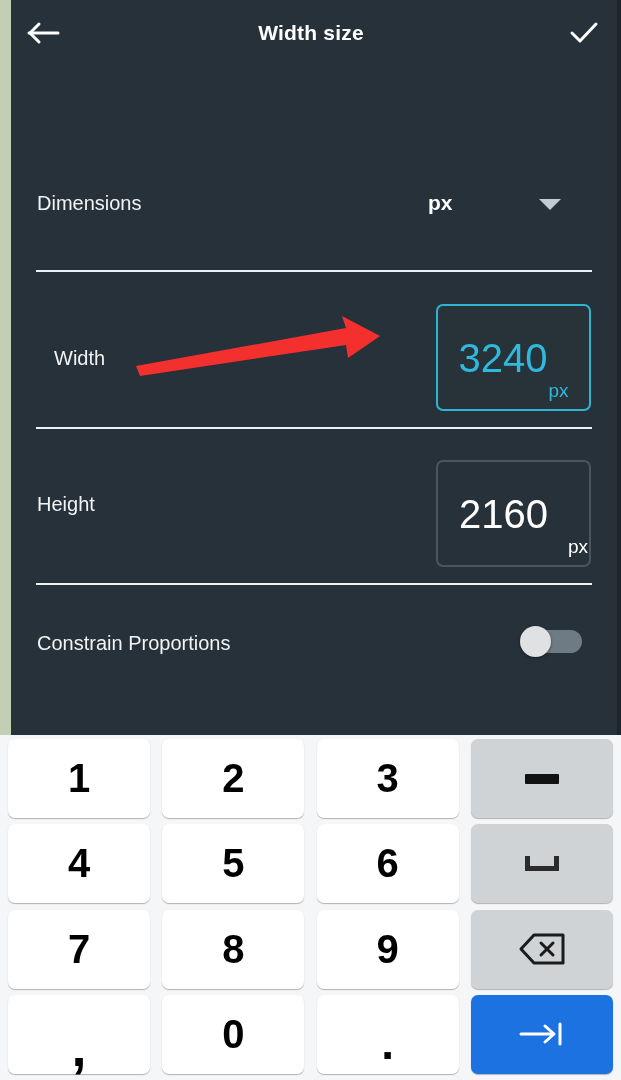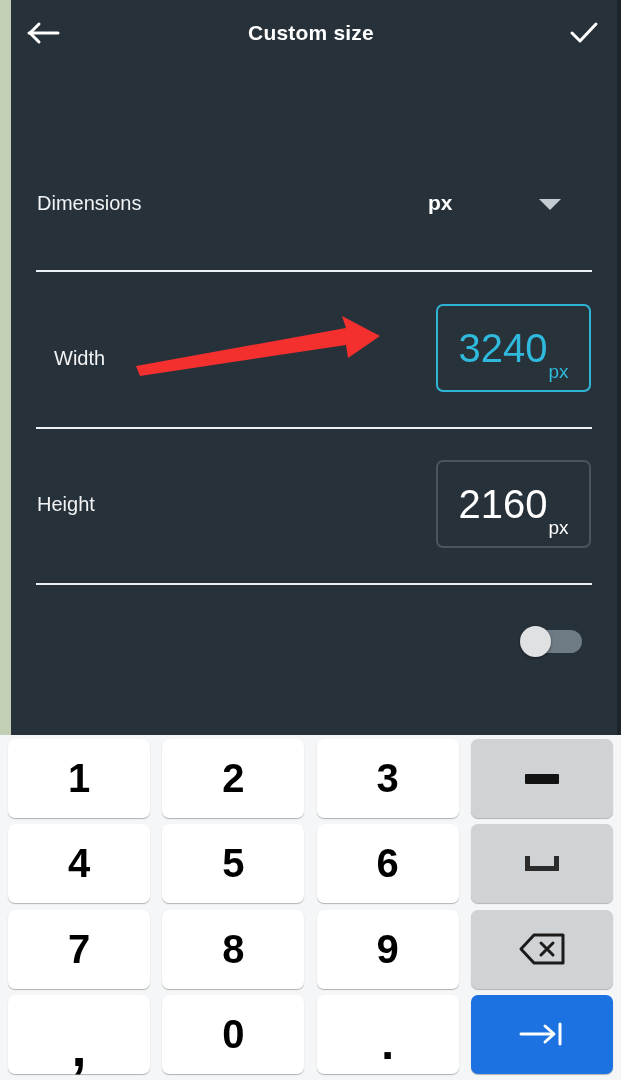--- a/index.html
+++ b/index.html
@@ -95,21 +95,21 @@
     border-left: 11px solid transparent;
     border-right: 11px solid transparent;
     border-top: 11px solid #c4cbd1;
     cursor: pointer;
   }
 
   
   .num-field {
     position: absolute;
     width: 155px;
-    height: 88px;
+    height: 107px;
     border-radius: 7px;
     display: flex;
     align-items: center;
     justify-content: center;
     cursor: text;
   }
   .num-field.focused {
     border: 2px solid #2fb4d4;
     background: #283239;
   }
@@ -122,21 +122,21 @@
     line-height: 1;
   }
   .num-unit {
     font-size: 19px;
     line-height: 1;
     align-self: flex-end;
     margin-bottom: 9px;
     margin-left: 1px;
   }
   .focused .num-val, .focused .num-unit { color: #2fb9dc; }
-  .idle .num-val, .idle .num-unit { color: #ffffff; }
+  .idle .num-val, .idle .num-unit { color: #ffffff; margin-left: 20px; }
 
   
   .toggle {
     position: absolute;
     width: 62px;
     height: 30px;
     cursor: pointer;
   }
   .toggle-track {
     position: absolute;
@@ -244,21 +244,21 @@
 
   <div class="app-panel">
 
     <div class="header">
       <div class="hdr-btn">
         <svg width="34" height="26" viewBox="0 0 34 26">
           <path d="M2 13 H31" stroke="#ffffff" stroke-width="3" stroke-linecap="round" fill="none"></path>
           <path d="M12 4 L3 13 L12 22" stroke="#ffffff" stroke-width="3" stroke-linecap="round" stroke-linejoin="round" fill="none"></path>
         </svg>
       </div>
-      <div class="hdr-title">Custom size</div>
+      <div class="hdr-title">Width size</div>
       <div class="hdr-btn">
         <svg width="34" height="28" viewBox="0 0 34 28">
           <path d="M5 14 L13 22 L29 5" stroke="#ffffff" stroke-width="3" stroke-linecap="round" stroke-linejoin="round" fill="none"></path>
         </svg>
       </div>
     </div>
 
     <div class="row" style="top:175px;height:56px;">
       <div class="row-label">Dimensions</div>
       <div class="unit-value" style="left:417px;">px</div>
@@ -277,20 +277,23 @@
 
     <div class="row" style="top:476px;height:56px;">
       <div class="row-label">Height</div>
     </div>
     <div class="num-field idle" style="left:425px;top:460px;">
       <span class="num-val">2160</span>
       <span class="num-unit">px</span>
     </div>
     <div class="divider" style="top:583px;"></div>
 
+    <div class="row" style="top:616px;height:54px;">
+      <div class="row-label">Constrain Proportions</div>
+    </div>
     <div class="toggle" style="left:509px;top:626px;">
       <div class="toggle-track"></div>
       <div class="toggle-knob"></div>
     </div>
 
   </div>
 
   <svg class="anno-arrow" viewBox="0 0 270 80">
     <path d="M8 56 L218 18 L214 6 L252 26 L220 48 L218 35 L12 66 Z" fill="#f4302f"></path>
   </svg>

